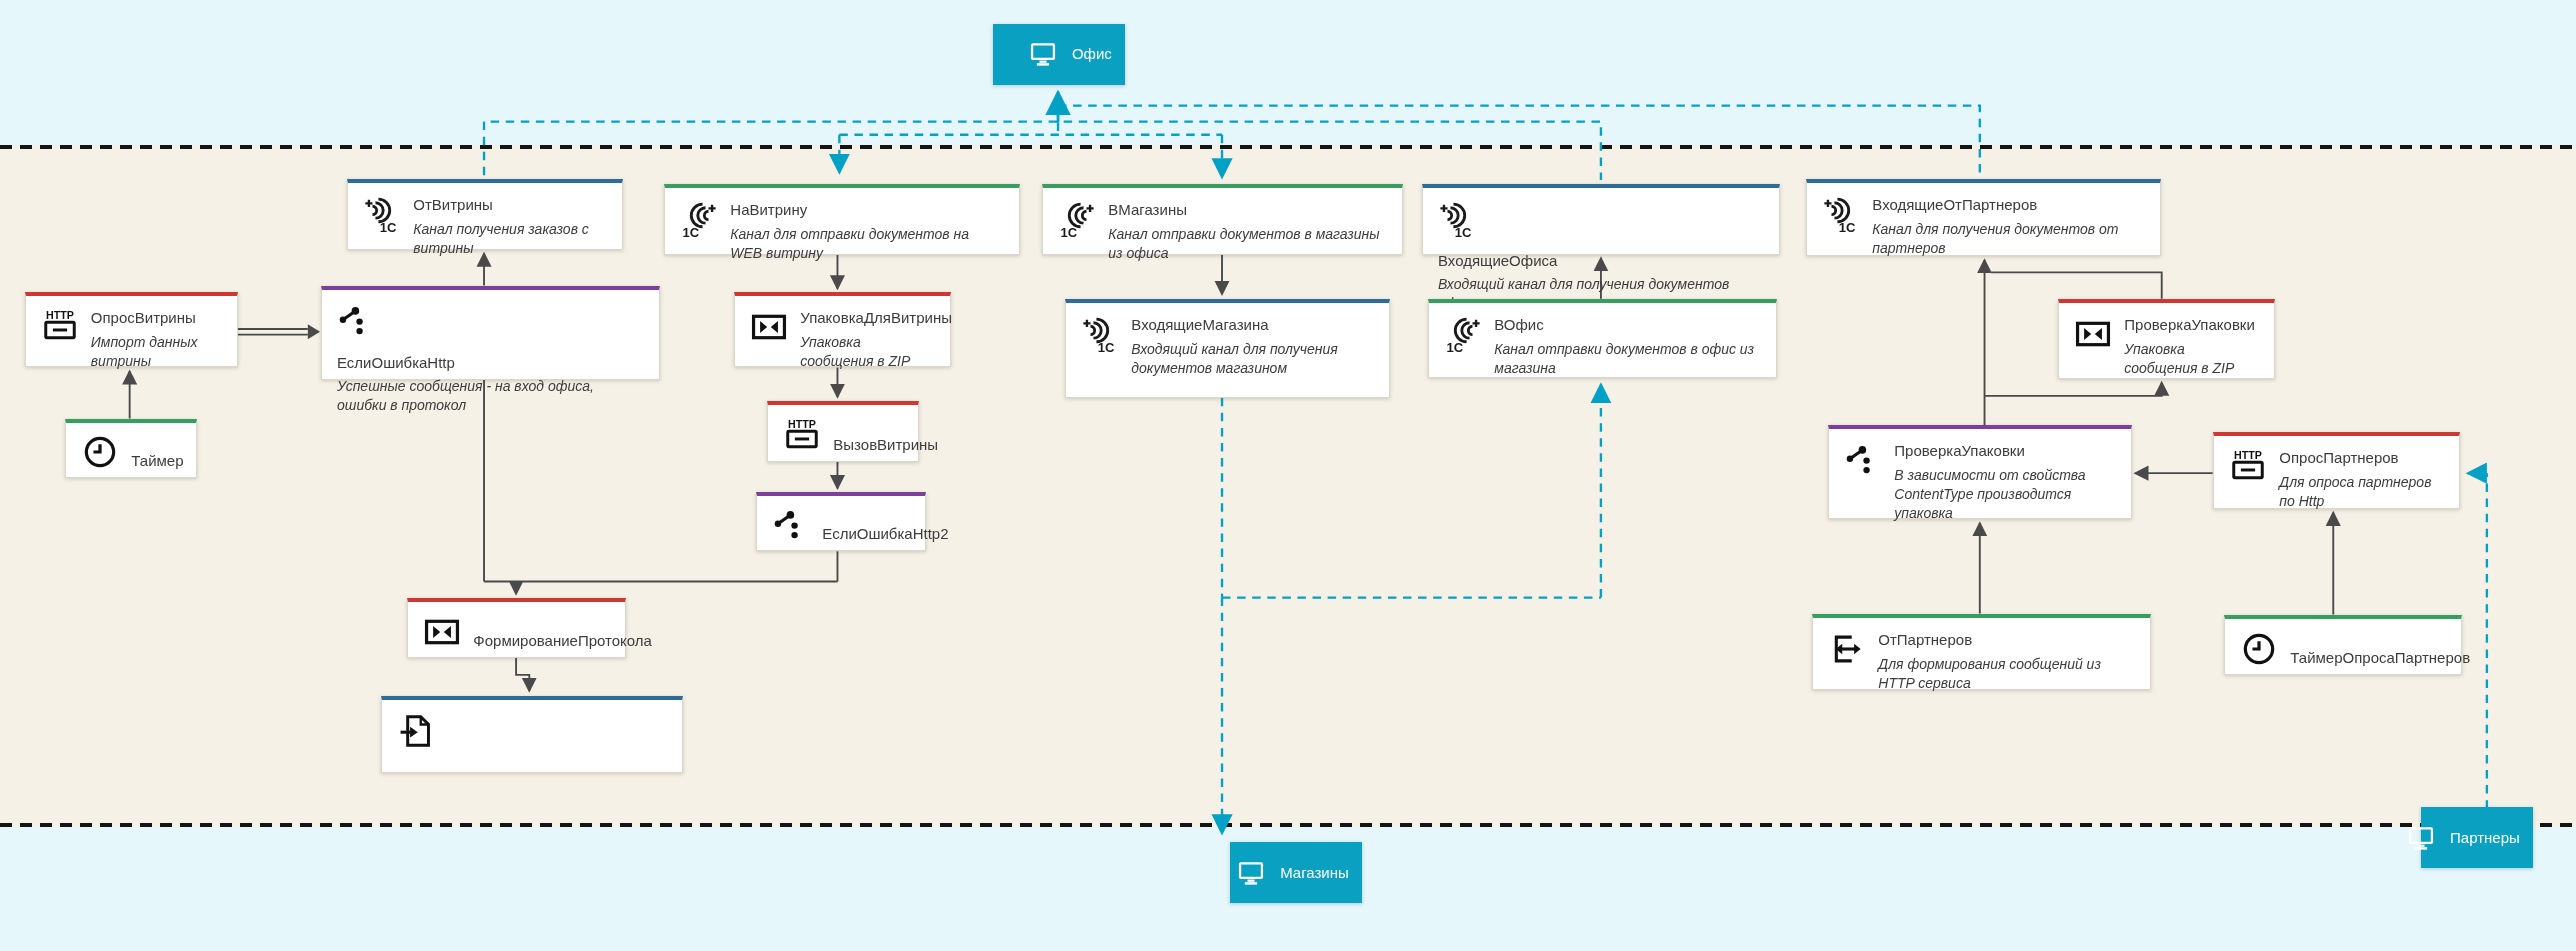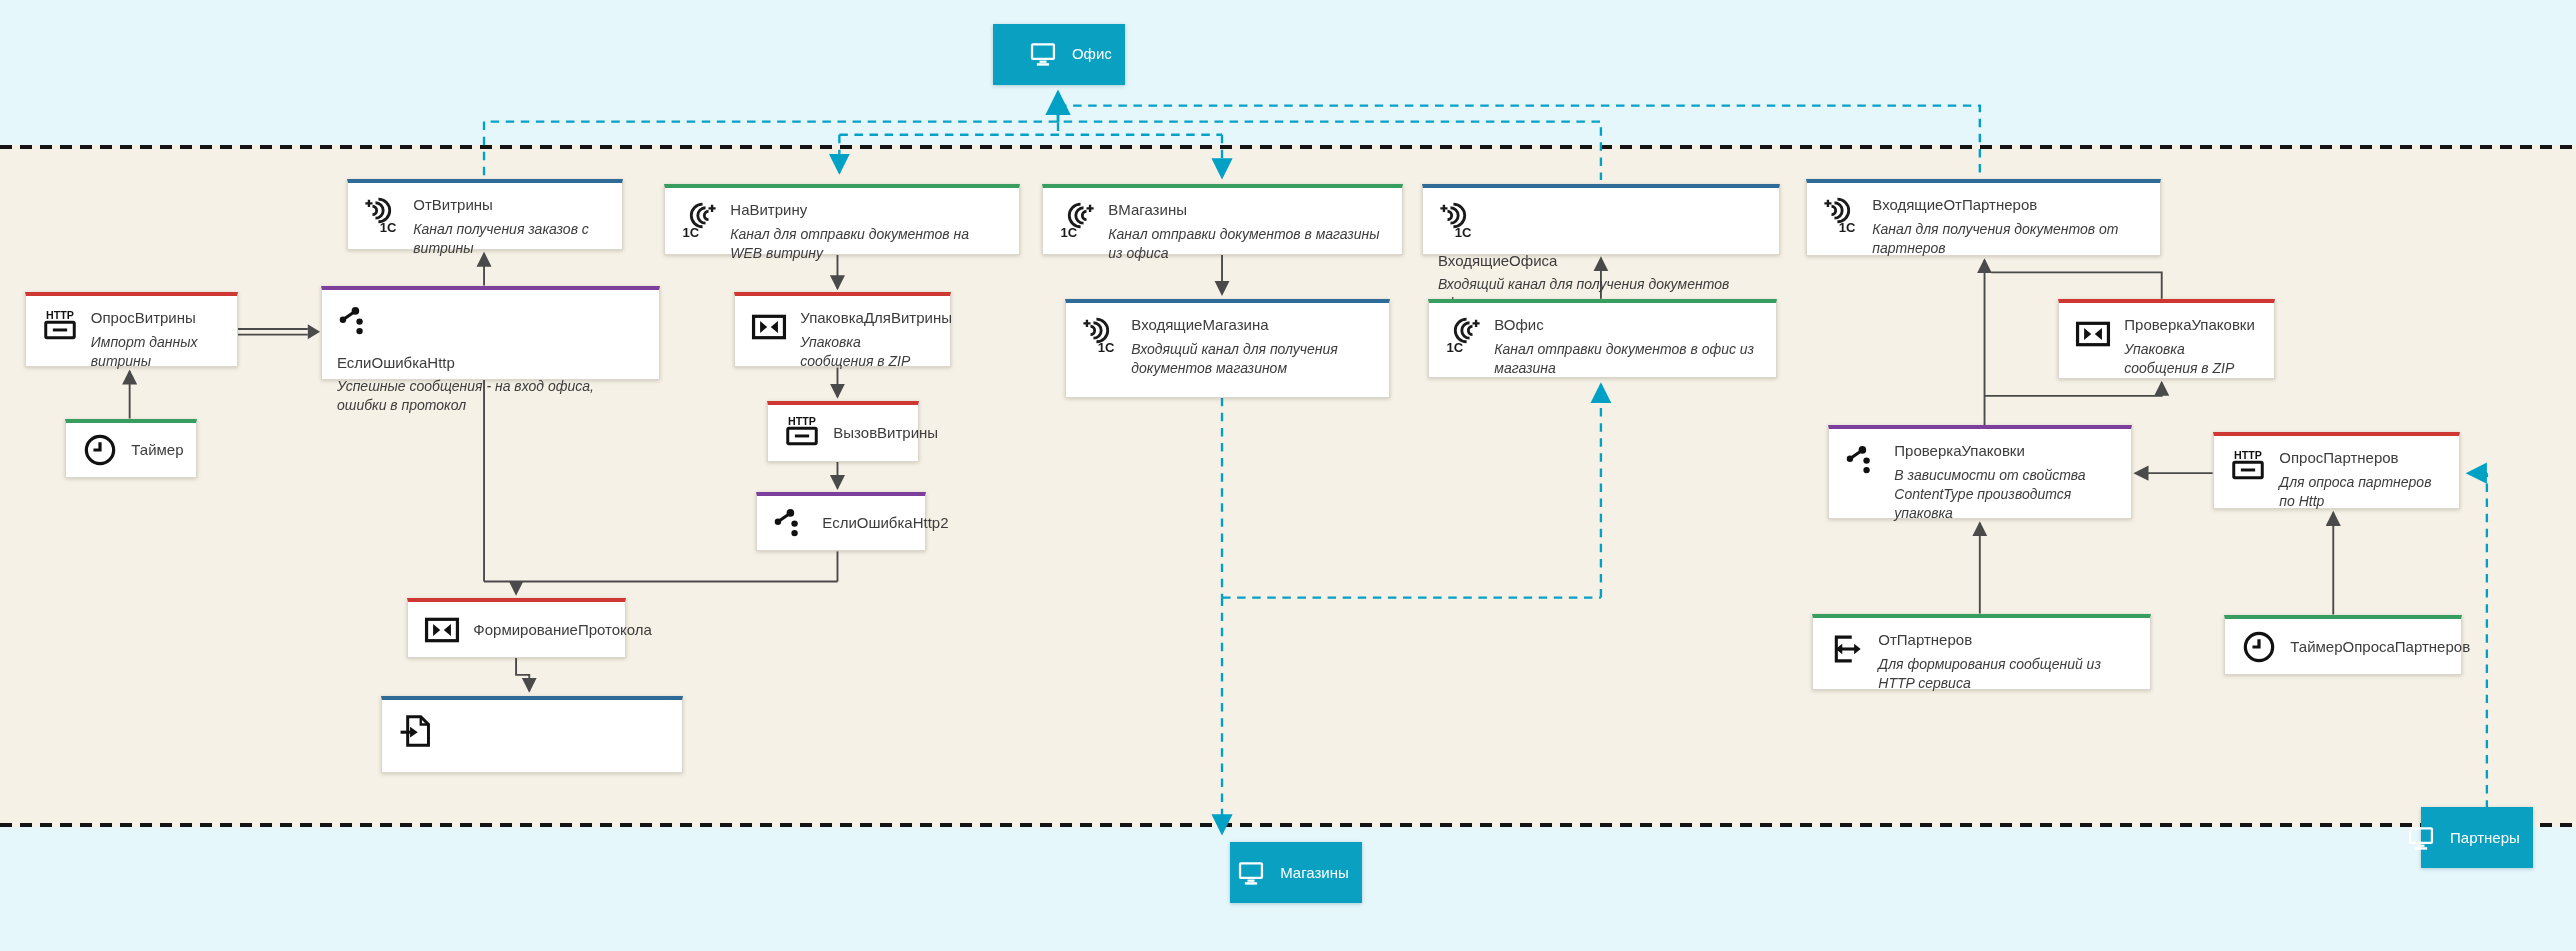--- a/index.html
+++ b/index.html
@@ -15,21 +15,21 @@
   .band.bottom{top:827px;height:124px;}
   .sep{position:absolute;left:0;right:0;height:3.8px;
        background:repeating-linear-gradient(90deg,var(--c-separator) 0 12.3px,transparent 12.3px 20px);}
   #wires{position:absolute;left:0;top:0;}
   .ln{stroke:var(--c-connector-dark);stroke-width:2;fill:none;}
   .fl{stroke:var(--c-connector-flow);stroke-width:2.5;fill:none;stroke-dasharray:9 7;}
   .fs{stroke:var(--c-connector-flow);stroke-width:3;fill:none;}
   .node{position:absolute;box-sizing:border-box;background:#fff;border:0.9px solid #dcd7cc;
         border-top:4.7px solid #888;box-shadow:0 0.9px 3.8px rgba(60,50,30,.22);
         display:flex;gap:12.3px;align-items:flex-start;padding:12.3px 15px 9.4px 15px;}
-  .node.center{align-items:center;padding-top:5.7px;padding-bottom:5.7px;}
+  .node.center{align-items:flex-end;padding-top:5.7px;padding-bottom:5.7px;}
   .ic{flex:0 0 38px;width:38px;height:38px;}
   .ic svg{width:38px;height:38px;display:block;}
   .tx{min-width:0;}
   .t{font-size:15px;line-height:20px;color:#3c3c3c;}
   .s{font-size:14px;line-height:19px;color:#3c3c3c;font-style:italic;margin-top:4.7px;}
   .sysnode{position:absolute;box-sizing:border-box;background:var(--c-system-node);color:#fff;
         display:flex;align-items:center;gap:13.2px;padding:0 13.2px 0 17px;
         box-shadow:0 0.9px 3.8px rgba(0,60,80,.25);justify-content:flex-end;}
   .sysnode .ic{flex:0 0 32px;width:32px;height:28px;}
   .sysnode .ic svg{width:32px;height:28px;}

